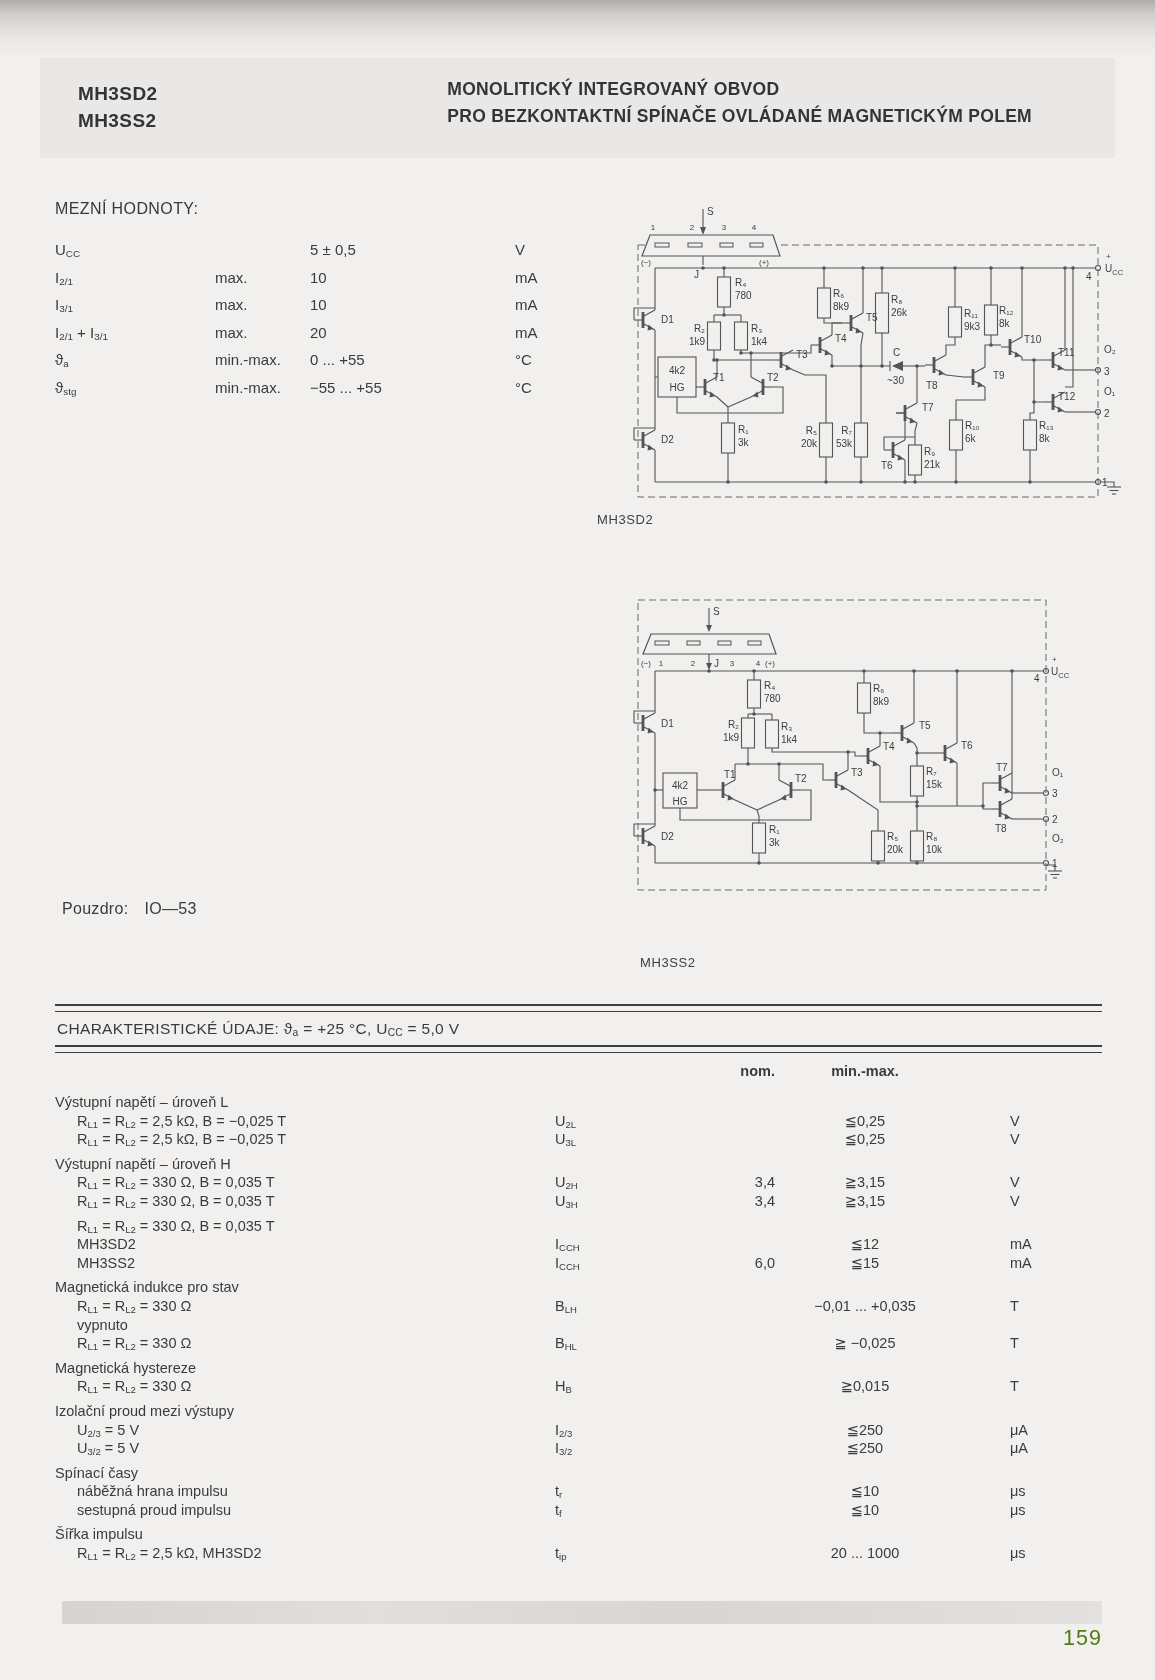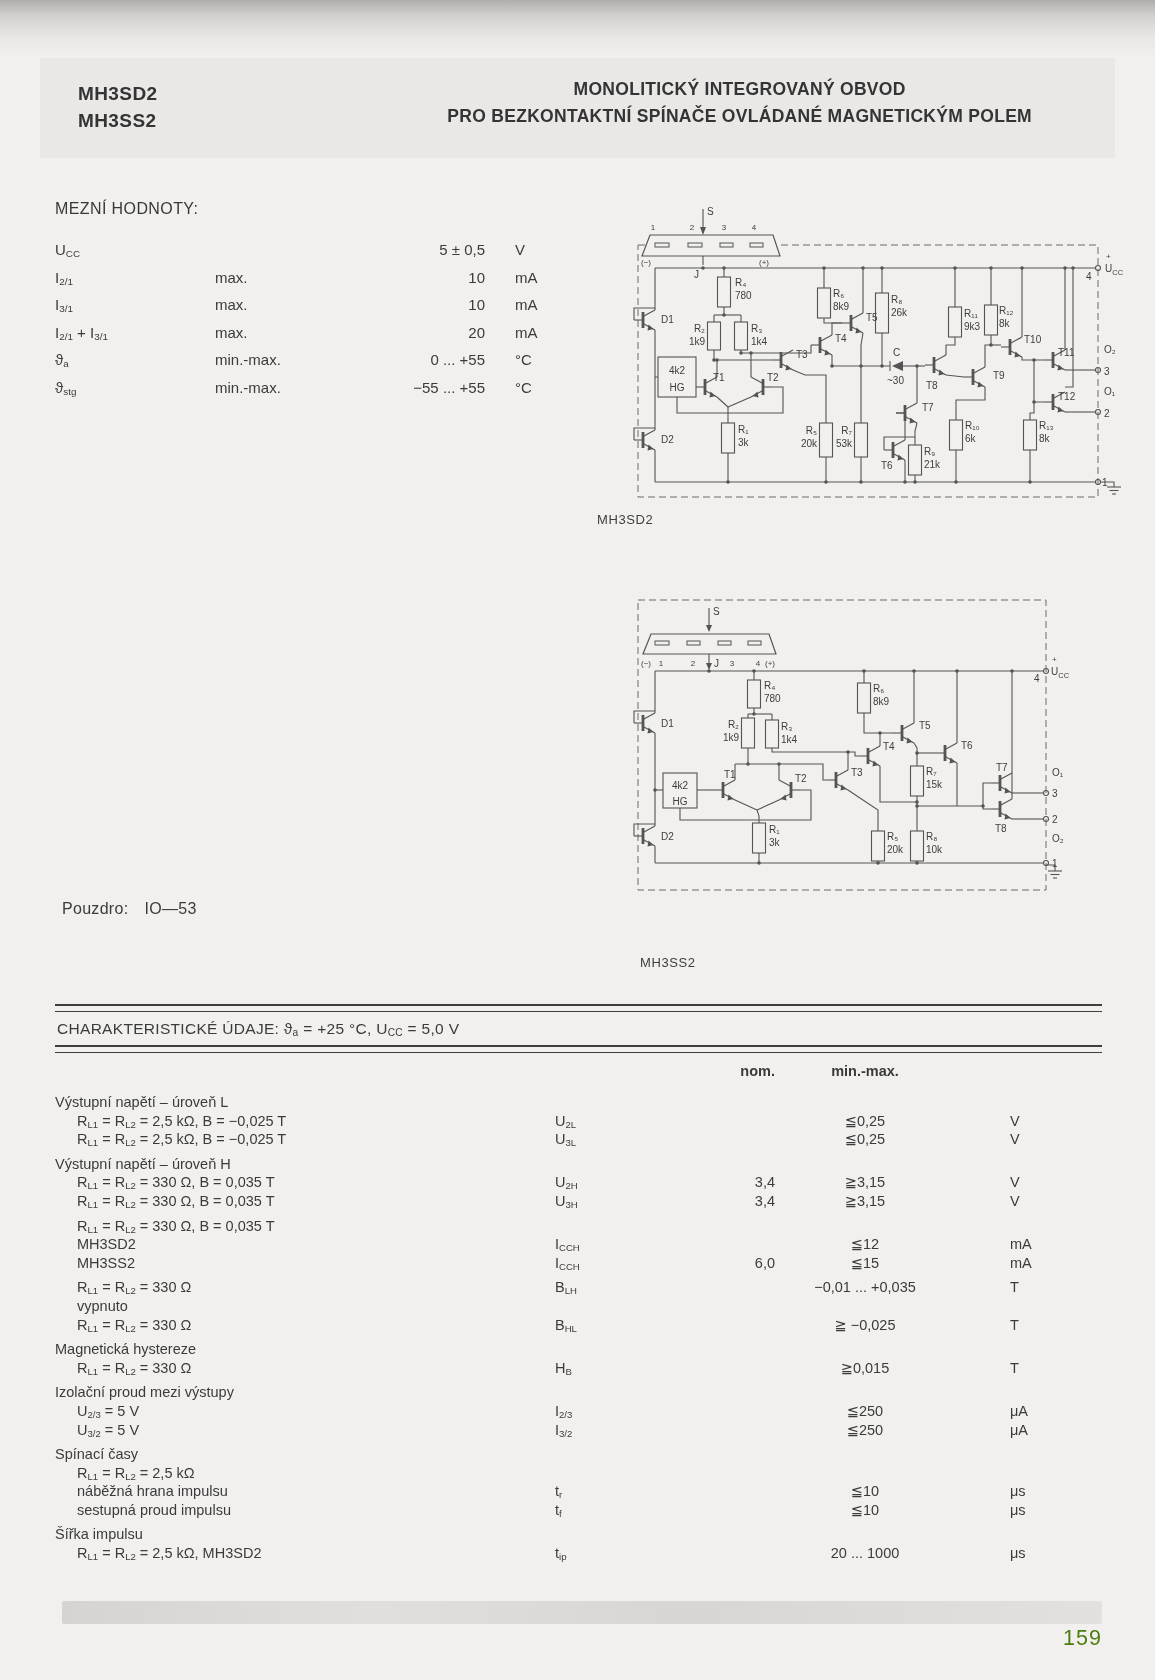--- a/index.html
+++ b/index.html
@@ -10,27 +10,27 @@
 
   
   .scan-top{left:0;top:0;width:1155px;height:58px;
     background:linear-gradient(180deg,#aeadab 0px,#cfcecc 14px,#e9e8e6 38px,rgba(241,240,238,0) 58px)}
   .scan-wash{left:40px;top:58px;width:1075px;height:100px;background:rgba(208,207,205,.22)}
   .scan-bottom{left:62px;top:1601px;width:1040px;height:23px;border-radius:2px;
     background:linear-gradient(90deg,#d5d4d2,#e0dfdd 30%,#d7d6d4 60%,#e2e1df)}
 
   
   .hdr-left{left:78px;top:80px;font-size:19px;font-weight:bold;line-height:27px;letter-spacing:.4px;color:#343434}
-  .hdr-right{right:123px;top:76px;text-align:center;font-size:17.5px;font-weight:bold;line-height:27px;letter-spacing:.3px;color:#343434}
+  .hdr-right{right:123px;top:76px;text-align:left;font-size:17.5px;font-weight:bold;line-height:27px;letter-spacing:.3px;color:#343434}
 
   
   .limits{left:55px;top:200px;width:560px}
   .limits-title{font-size:16px;letter-spacing:.4px;margin-bottom:18px;color:#383838}
   .lrow{display:grid;grid-template-columns:160px 95px 175px 80px;line-height:27.5px;font-size:15px}
-  .lv{text-align:right}
+  .lv{text-align:left}
   .lu{padding-left:30px}
 
   
   .schem{position:absolute}
   .schem line,.schem path,.schem circle.term{stroke:#545454;stroke-width:1.1;fill:none}
   .schem rect.res{stroke:#545454;stroke-width:1.1;fill:none}
   .schem rect.slot{stroke:#545454;stroke-width:1;fill:none}
   .schem rect.hgbox{stroke:#545454;stroke-width:1.1;fill:none}
   .schem polygon.pkg{fill:#f1f0ee;stroke:#545454;stroke-width:1.2}
   .schem polygon.fill{fill:#545454;stroke:none}
@@ -580,20 +580,21 @@
     <div class="crow">
       <div class="c-desc ind">MH3SS2</div>
       <div class="c-sym">I<sub>CCH</sub></div>
       <div class="c-nom">6,0</div>
       <div class="c-mm">≦15</div>
       <div class="c-unit">mA</div>
     </div>
   </div>
 
   <div class="cg">
+    <div class="gh">Magnetická indukce pro stav</div>
     <div class="crow">
       <div class="c-desc ind">R<sub>L1</sub> = R<sub>L2</sub> = 330 Ω</div>
       <div class="c-sym">B<sub>LH</sub></div>
       <div class="c-nom"></div>
       <div class="c-mm">−0,01 ... +0,035</div>
       <div class="c-unit">T</div>
     </div>
     <div class="gh ind">vypnuto</div>
     <div class="crow">
       <div class="c-desc ind">R<sub>L1</sub> = R<sub>L2</sub> = 330 Ω</div>
@@ -628,21 +629,20 @@
       <div class="c-desc ind">U<sub>3/2</sub> = 5 V</div>
       <div class="c-sym">I<sub>3/2</sub></div>
       <div class="c-nom"></div>
       <div class="c-mm">≦250</div>
       <div class="c-unit">μA</div>
     </div>
   </div>
 
   <div class="cg">
     <div class="gh">Spínací časy</div>
-    <div class="gh ind">R<sub>L1</sub> = R<sub>L2</sub> = 2,5 kΩ</div>
     <div class="crow">
       <div class="c-desc ind">náběžná hrana impulsu</div>
       <div class="c-sym">t<sub>r</sub></div>
       <div class="c-nom"></div>
       <div class="c-mm">≦10</div>
       <div class="c-unit">μs</div>
     </div>
     <div class="crow">
       <div class="c-desc ind">sestupná proud impulsu</div>
       <div class="c-sym">t<sub>f</sub></div>

